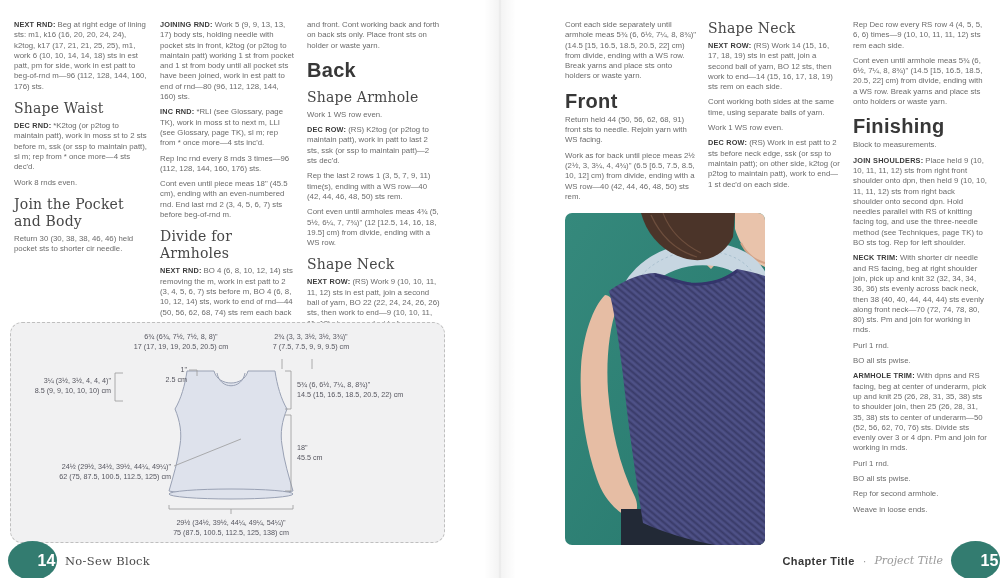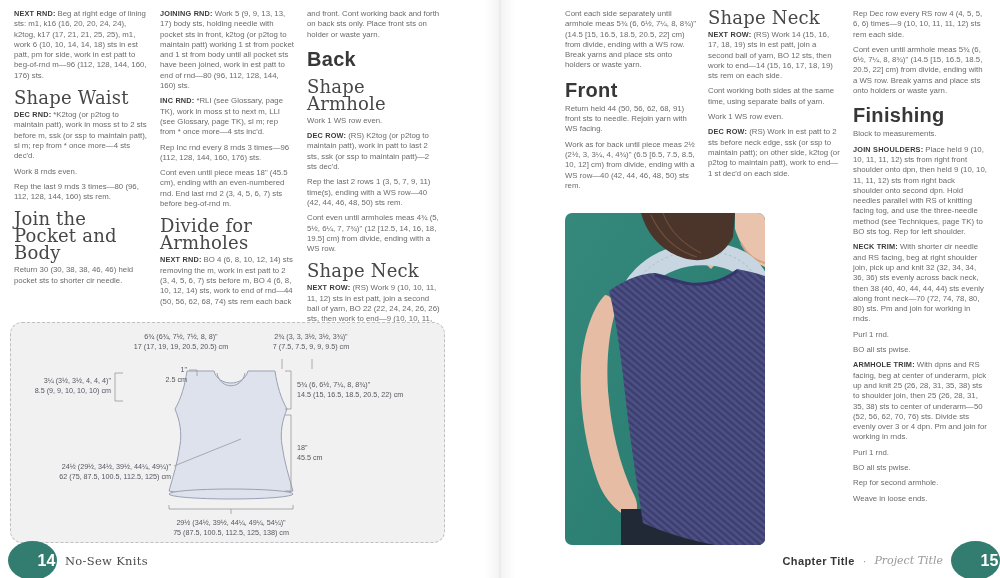--- a/index.html
+++ b/index.html
@@ -4,25 +4,25 @@
 <style>
   html,body{margin:0;padding:0;background:#e8e8e8;}
   .spread{position:relative;width:1000px;height:578px;background:#ffffff;overflow:hidden;
           font-family:"Liberation Sans",sans-serif;}
   .page{position:absolute;top:0;width:500px;height:578px;}
   .page-left{left:0;}
   .page-right{left:508px;}
   .gutter{position:absolute;left:484px;top:0;width:32px;height:578px;
           background:linear-gradient(90deg,rgba(0,0,0,0),rgba(0,0,0,.045) 45%,rgba(0,0,0,.09) 50%,rgba(0,0,0,.045) 55%,rgba(0,0,0,0));}
   .col{position:absolute;top:8px;width:134px;}
-  .col > :first-child{margin-top:1px;}
+  .col > :first-child{margin-top:12px;}
   p.body{font-size:7.8px;line-height:10.3px;color:#6b6b6b;margin:0 0 5px;}
   b.lead{color:#3a3a3a;font-size:7.3px;letter-spacing:.2px;margin-right:2px;}
   .h1{font-size:20px;font-weight:bold;color:#373737;letter-spacing:.3px;margin:8px 0 3px;line-height:22px;}
-  .h2{font-family:"DejaVu Serif",serif;font-weight:400;font-size:18px;color:#474747;
+  .h2{font-family:"DejaVu Serif",serif;font-weight:400;font-size:14px;color:#474747;
       letter-spacing:.2px;margin:8px 0 4px;line-height:17px;}
   
   .schembox{position:absolute;left:10px;top:322px;width:435px;height:221px;box-sizing:border-box;
             border:1.5px dashed #bfbfbf;border-radius:12px;background:#f1f1f2;}
   .schembox svg{position:absolute;left:0;top:0;}
   .dim{stroke:#9a9a9a;stroke-width:.8;fill:none;}
   .schem-label{font-size:7.2px;fill:#55555e;font-family:"Liberation Sans",sans-serif;}
   
   .photo{position:absolute;left:57px;top:213px;width:200px;height:332px;border-radius:7px;overflow:hidden;}
   
@@ -41,21 +41,20 @@
 
 <div class="spread">
 
   <div class="page page-left">
 
     <div class="col" style="left:14px">
       <p class="body"><b class="lead">NEXT RND:</b><span>Beg at right edge of lining sts: m1, k16 (16, 20, 20, 24, 24), k2tog, k17 (17, 21, 21, 25, 25), m1, work 6 (10, 10, 14, 14, 18) sts in est patt, pm for side, work in est patt to beg-of-rnd m—96 (112, 128, 144, 160, 176) sts.</span></p>
       <h3 class="h2">Shape Waist</h3>
       <p class="body"><b class="lead">DEC RND:</b><span>*K2tog (or p2tog to maintain patt), work in moss st to 2 sts before m, ssk (or ssp to maintain patt), sl m; rep from * once more—4 sts dec'd.</span></p>
       <p class="body">Work 8 rnds even.</p>
-      <p class="body">Rep the last 9 rnds 3 times—80 (96, 112, 128, 144, 160) sts rem.</p>
       <h3 class="h2">Join the Pocket and Body</h3>
       <p class="body">Return 30 (30, 38, 38, 46, 46) held pocket sts to shorter cir needle.</p>
     </div>
 
     <div class="col" style="left:160px">
       <p class="body"><b class="lead">JOINING RND:</b><span>Work 5 (9, 9, 13, 13, 17) body sts, holding needle with pocket sts in front, k2tog (or p2tog to maintain patt) working 1 st from pocket and 1 st from body until all pocket sts have been joined, work in est patt to end of rnd—80 (96, 112, 128, 144, 160) sts.</span></p>
       <p class="body"><b class="lead">INC RND:</b><span>*RLI (see Glossary, page TK), work in moss st to next m, LLI (see Glossary, page TK), sl m; rep from * once more—4 sts inc'd.</span></p>
       <p class="body">Rep Inc rnd every 8 rnds 3 times—96 (112, 128, 144, 160, 176) sts.</p>
       <p class="body">Cont even until piece meas 18" (45.5 cm), ending with an even-numbered rnd. End last rnd 2 (3, 4, 5, 6, 7) sts before beg-of-rnd m.</p>
       <h3 class="h2">Divide for Armholes</h3>
@@ -103,21 +102,21 @@
         <text class="schem-label" x="286" y="137">45.5 cm</text>
         <text class="schem-label" x="160" y="146" text-anchor="end">24½ (29½, 34½, 39½, 44¼, 49¼)"</text>
         <text class="schem-label" x="160" y="156" text-anchor="end">62 (75, 87.5, 100.5, 112.5, 125) cm</text>
         <text class="schem-label" x="220" y="202" text-anchor="middle">29½ (34½, 39½, 44¼, 49¼, 54¼)"</text>
         <text class="schem-label" x="220" y="212" text-anchor="middle">75 (87.5, 100.5, 112.5, 125, 138) cm</text>
       </svg>
     </div>
 
     <div class="footer footer-left">
       <div class="pagenum">14</div>
-      <div class="booktitle">No-Sew Knits</div>
+      <div class="booktitle">No-Sew Block</div>
     </div>
   </div>
 
   <div class="page page-right">
 
     <div class="col" style="left:57px">
       <p class="body">Cont each side separately until armhole meas 5¾ (6, 6½, 7¼, 8, 8¾)" (14.5 [15, 16.5, 18.5, 20.5, 22] cm) from divide, ending with a WS row. Break yarns and place sts onto holders or waste yarn.</p>
       <h2 class="h1">Front</h2>
       <p class="body">Return held 44 (50, 56, 62, 68, 91) front sts to needle. Rejoin yarn with WS facing.</p>
       <p class="body">Work as for back until piece meas 2½ (2½, 3, 3¼, 4, 4¾)" (6.5 [6.5, 7.5, 8.5, 10, 12] cm) from divide, ending with a WS row—40 (42, 44, 46, 48, 50) sts rem.</p>

